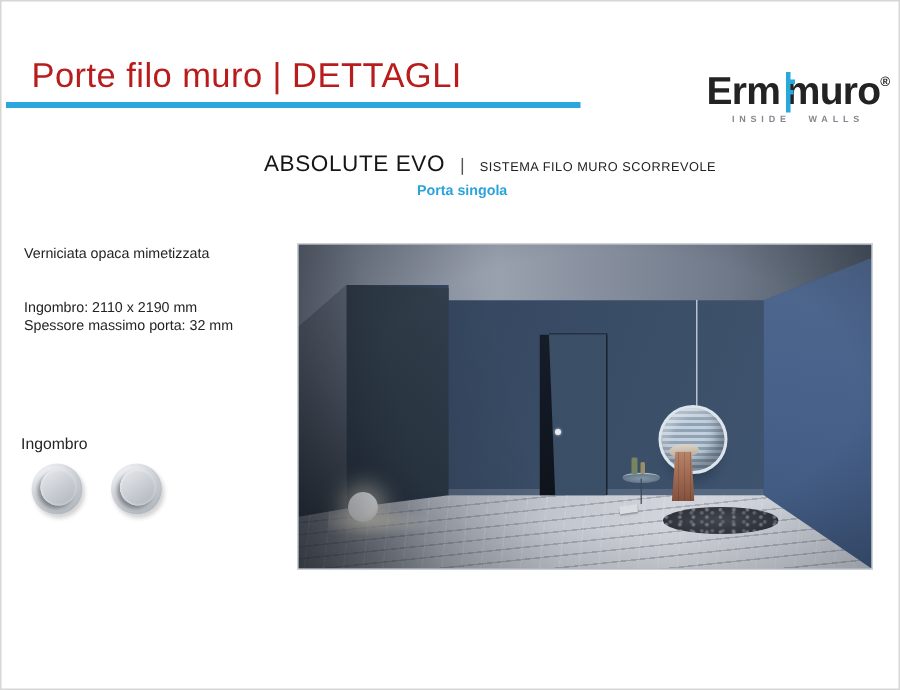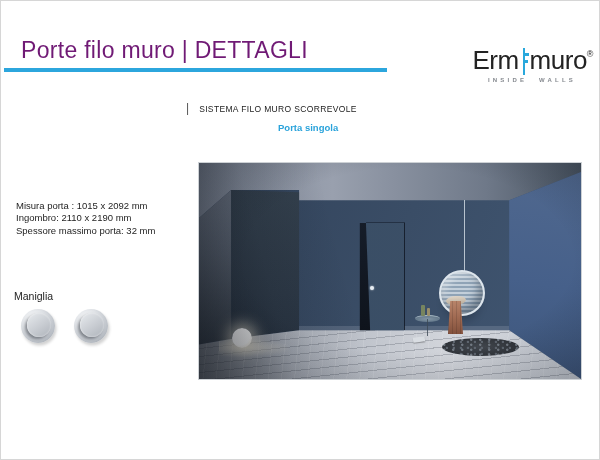--- a/index.html
+++ b/index.html
@@ -2,24 +2,24 @@
 <html><head>
 <meta charset="utf-8">
 <style>
   html,body{margin:0;padding:0;background:#fff;}
   .page{
     position:relative;width:600px;height:460px;background:#ffffff;
     border:1px solid #d6d6d6;box-sizing:border-box;overflow:hidden;
     font-family:"Liberation Sans", sans-serif;
   }
   
-  .title{position:absolute;left:20px;top:36px;font-size:23px;color:#701a75;letter-spacing:.3px;text-align:right;}
+  .title{position:absolute;left:20px;top:36px;font-size:23px;color:#b91c1c;letter-spacing:.3px;text-align:right;}
   .rule{position:absolute;left:3px;top:67px;width:383px;height:4px;background:#2CA6DD;}
   .logo{position:absolute;left:470px;top:46px;width:122px;text-align:center;color:#232323;}
-  .logo-word{font-size:26px;font-weight:400;letter-spacing:-.5px;display:flex;justify-content:flex-end;align-items:baseline;line-height:26px;}
+  .logo-word{font-size:26px;font-weight:700;letter-spacing:-.5px;display:flex;justify-content:flex-start;align-items:baseline;line-height:26px;}
   .logo-word sup{font-size:9px;line-height:9px;position:relative;top:-12px;}
   .logo-e{display:inline-block;position:relative;width:11px;height:20px;}
   .logo-e i{position:absolute;background:#29A8DC;}
   .logo-e .bar-v{left:4px;top:-1px;width:2.5px;height:27px;}
   .logo-e .bar-top{left:4px;top:4px;width:6px;height:2.5px;}
   .logo-e .bar-mid{left:4px;top:11px;width:5px;height:2.5px;}
   .logo-tagline{font-size:6px;letter-spacing:3.2px;word-spacing:7px;color:#85898f;margin-top:4px;font-weight:700;}
   
   .product-line{position:absolute;left:175px;top:100px;display:flex;align-items:baseline;color:#161616;}
   .product-name{font-size:15px;letter-spacing:.4px;}
@@ -113,34 +113,35 @@
           <i class="bar-top"></i>
           <i class="bar-mid"></i>
       </span>
       <span>muro</span>
       <sup>®</sup>
     </div>
     <div class="logo-tagline">INSIDE WALLS</div>
   </div>
 
   <div class="product-line">
+    <span class="product-name">ABSOLUTE EVO</span>
     <span class="product-sep">|</span>
     <span class="product-system">SISTEMA FILO MURO SCORREVOLE</span>
   </div>
   <div class="product-variant">Porta singola</div>
 
   <div class="desc">
+    <div>Verniciata opaca mimetizzata</div>
   </div>
   <div class="specs">
-    <div>Misura porta : 1015 x 2092 mm</div>
     <div>Ingombro: 2110 x 2190 mm</div>
     <div>Spessore massimo porta: 32 mm</div>
   </div>
 
-  <div class="handle-label">Maniglia</div>
+  <div class="handle-label">Ingombro</div>
   <div class="handle handle-1">
       <div class="handle-inner"></div>
     </div>
   <div class="handle handle-2">
       <div class="handle-inner"></div>
     </div>
 
   <div class="scene">
     <div class="layer ceiling"></div>
     <div class="layer wall-right"></div>

